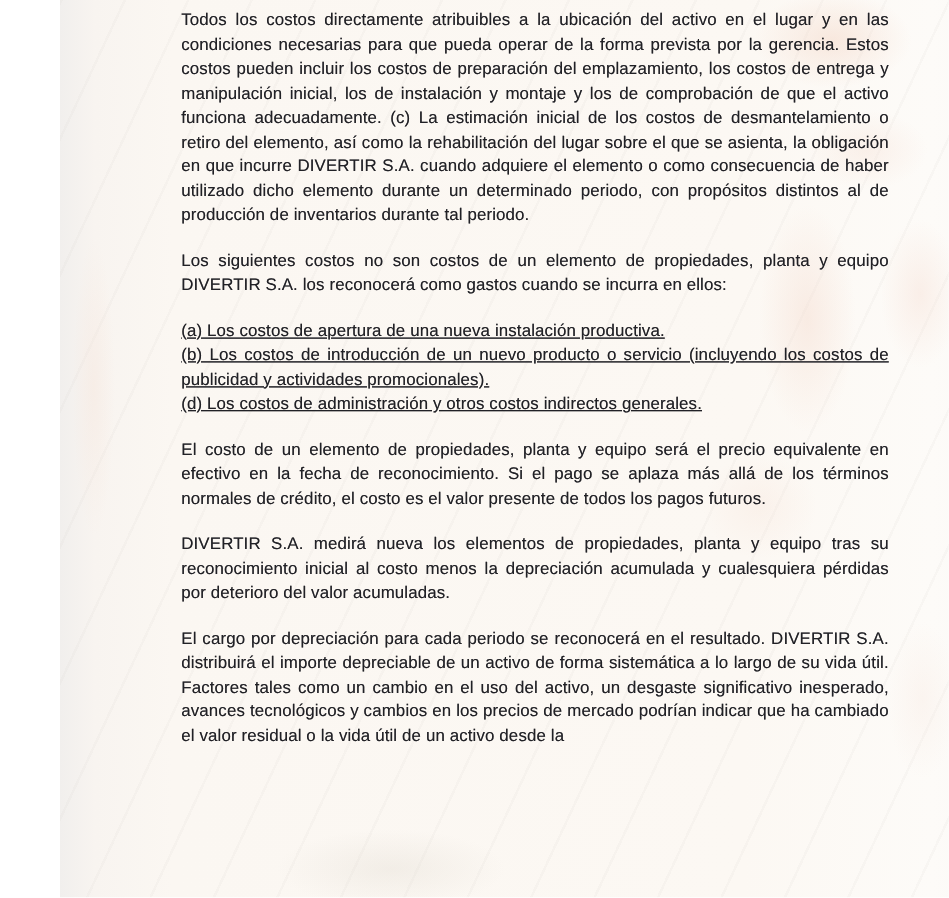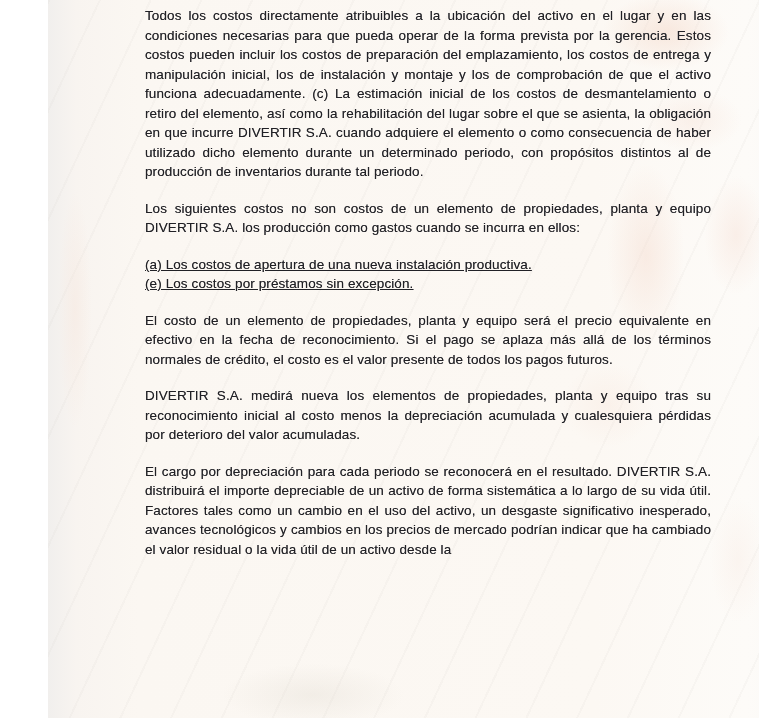--- a/index.html
+++ b/index.html
@@ -70,25 +70,26 @@
   }
 </style>
 </head>
 <body>
 
 <div class="scan-page">
   <div class="text-column">
 
     <p class="para">Todos los costos directamente atribuibles a la ubicación del activo en el lugar y en las condiciones necesarias para que pueda operar de la forma prevista por la gerencia. Estos costos pueden incluir los costos de preparación del emplazamiento, los costos de entrega y manipulación inicial, los de instalación y montaje y los de comprobación de que el activo funciona adecuadamente. (c) La estimación inicial de los costos de desmantelamiento o retiro del elemento, así como la rehabilitación del lugar sobre el que se asienta, la obligación en que incurre DIVERTIR S.A. cuando adquiere el elemento o como consecuencia de haber utilizado dicho elemento durante un determinado periodo, con propósitos distintos al de producción de inventarios durante tal periodo.</p>
 
-    <p class="para">Los siguientes costos no son costos de un elemento de propiedades, planta y equipo DIVERTIR S.A. los producción como gastos cuando se incurra en ellos:</p>
+    <p class="para">Los siguientes costos no son costos de un elemento de propiedades, planta y equipo DIVERTIR S.A. los reconocerá como gastos cuando se incurra en ellos:</p>
 
     <div class="cost-list">
       <p class="para">(a) Los costos de apertura de una nueva instalación productiva.</p>
-      <p class="para">(e) Los costos por préstamos sin excepción.</p>
+      <p class="para">(b) Los costos de introducción de un nuevo producto o servicio (incluyendo los costos de publicidad y actividades promocionales).</p>
+      <p class="para">(d) Los costos de administración y otros costos indirectos generales.</p>
     </div>
 
     <p class="para">El costo de un elemento de propiedades, planta y equipo será el precio equivalente en efectivo en la fecha de reconocimiento. Si el pago se aplaza más allá de los términos normales de crédito, el costo es el valor presente de todos los pagos futuros.</p>
 
     <p class="para">DIVERTIR S.A. medirá nueva los elementos de propiedades, planta y equipo tras su reconocimiento inicial al costo menos la depreciación acumulada y cualesquiera pérdidas por deterioro del valor acumuladas.</p>
 
 
     <p class="para">El cargo por depreciación para cada periodo se reconocerá en el resultado. DIVERTIR S.A. distribuirá el importe depreciable de un activo de forma sistemática a lo largo de su vida útil. Factores tales como un cambio en el uso del activo, un desgaste significativo inesperado, avances tecnológicos y cambios en los precios de mercado podrían indicar que ha cambiado el valor residual o la vida útil de un activo desde la</p>
 
   </div>

